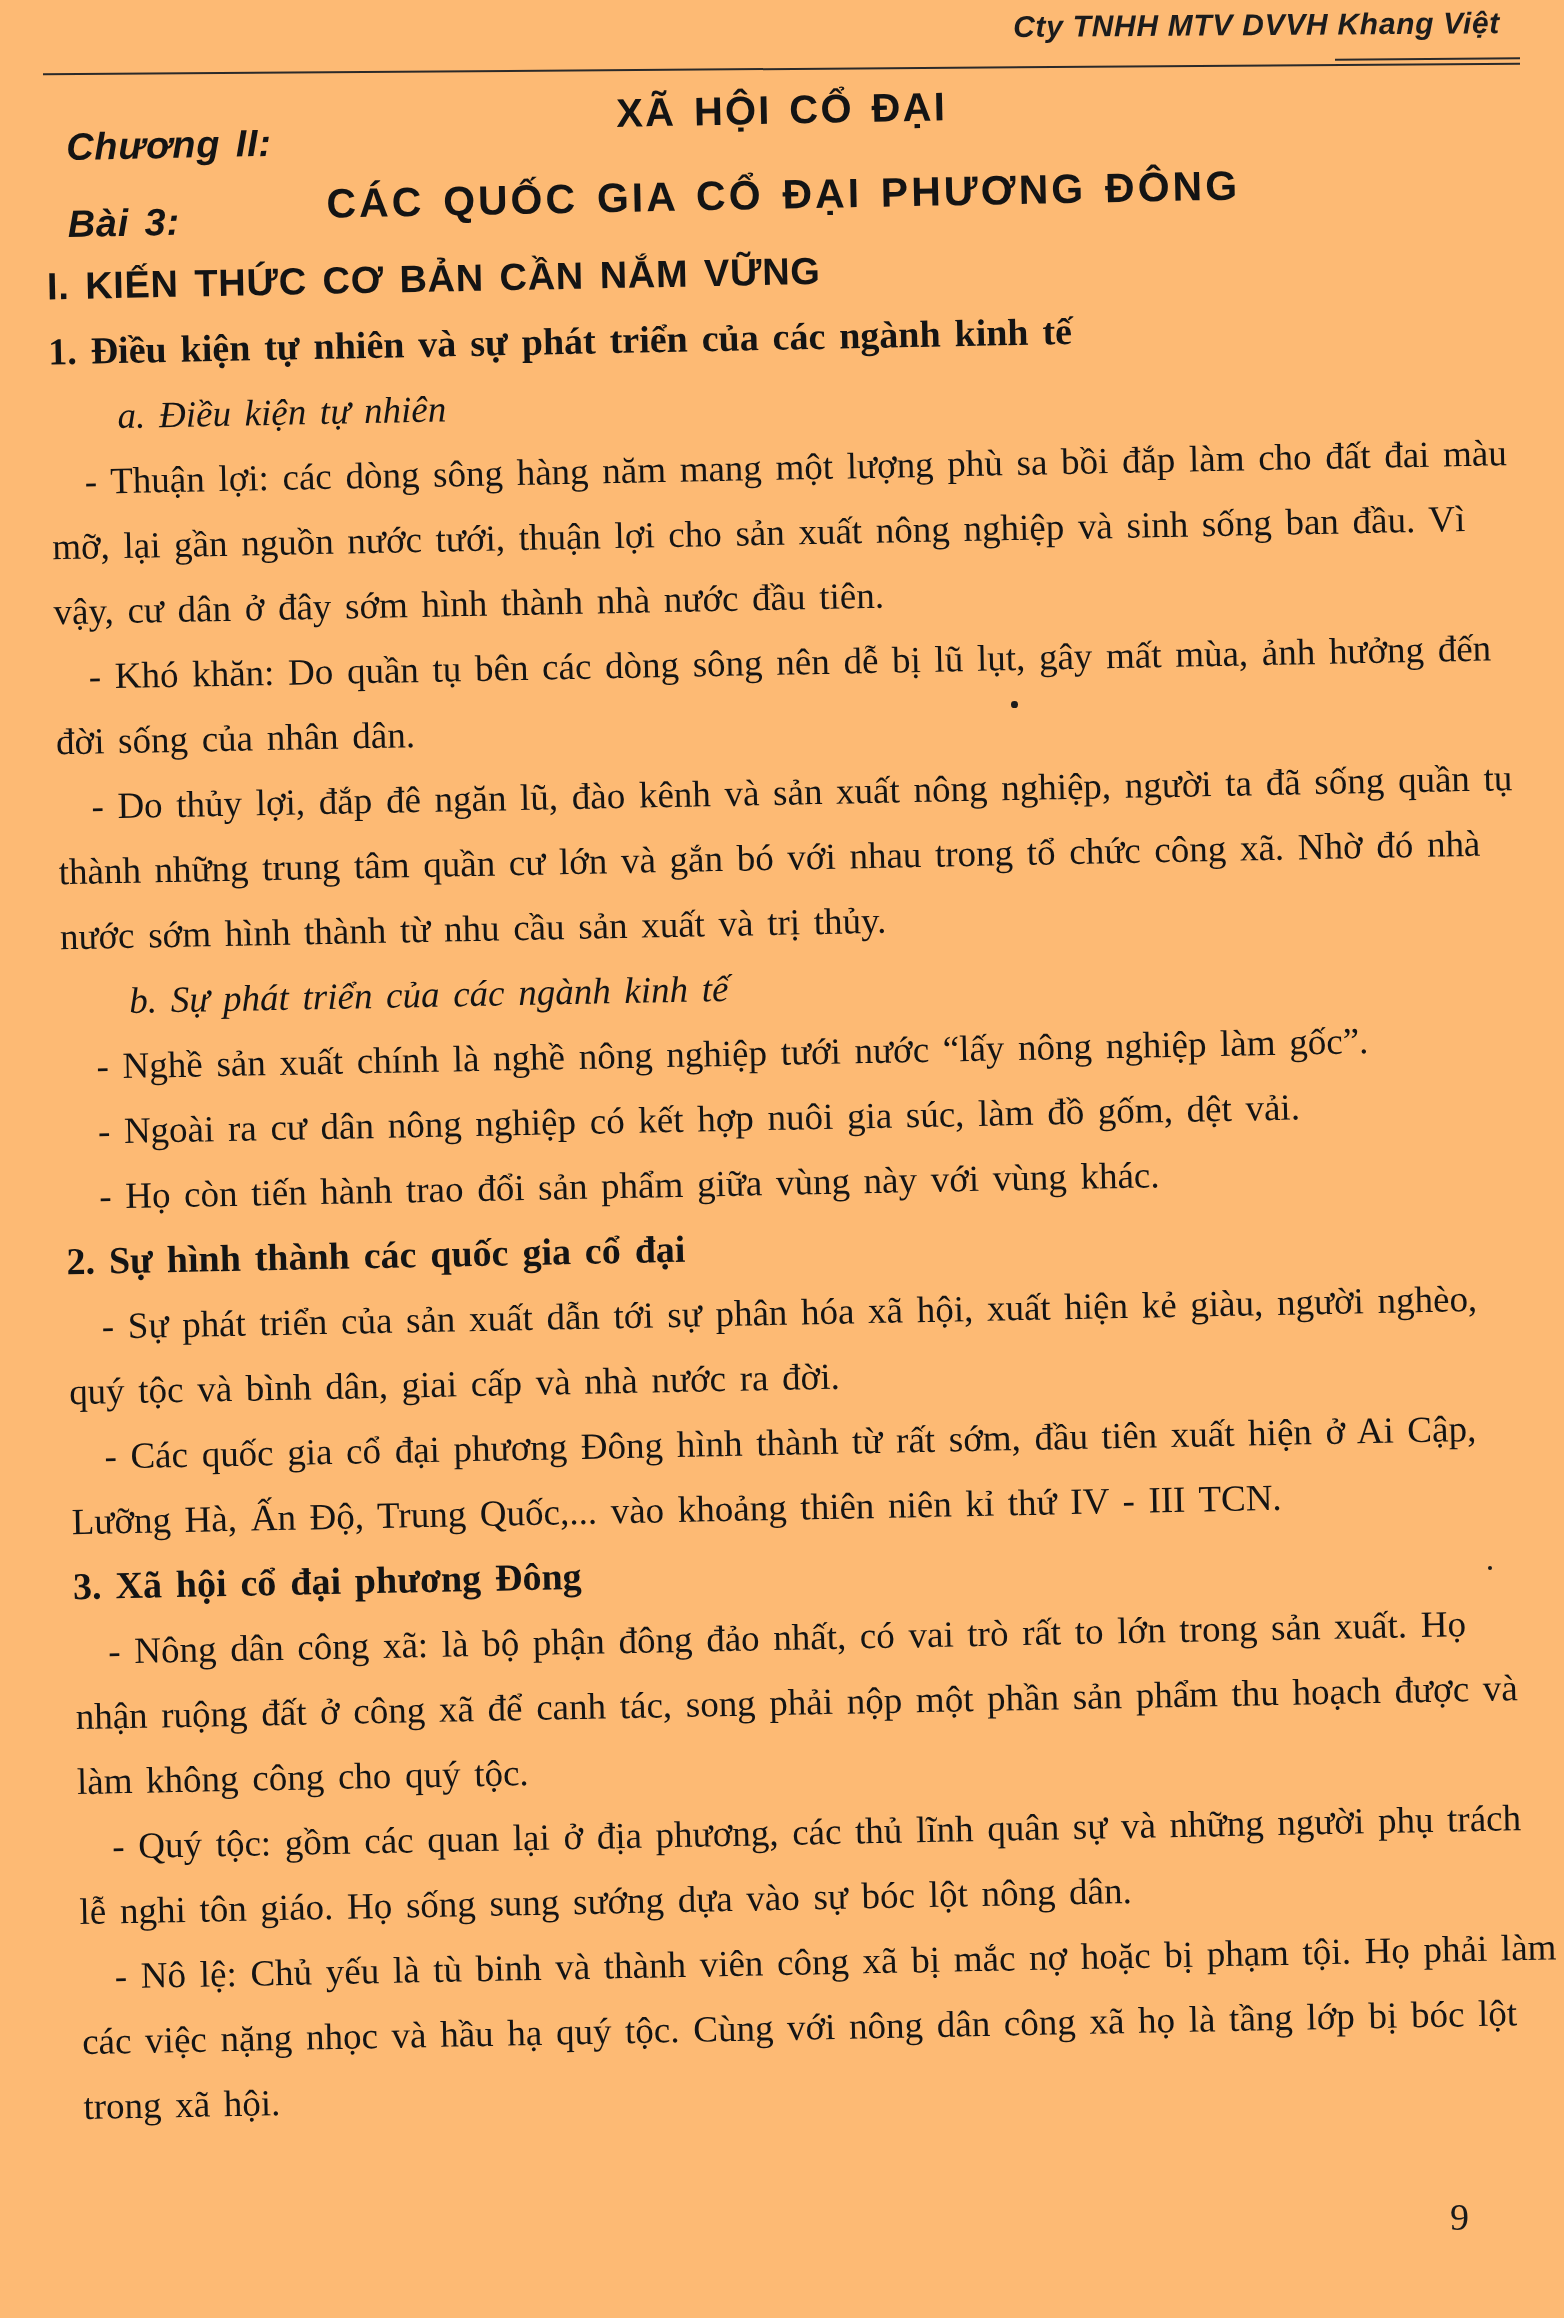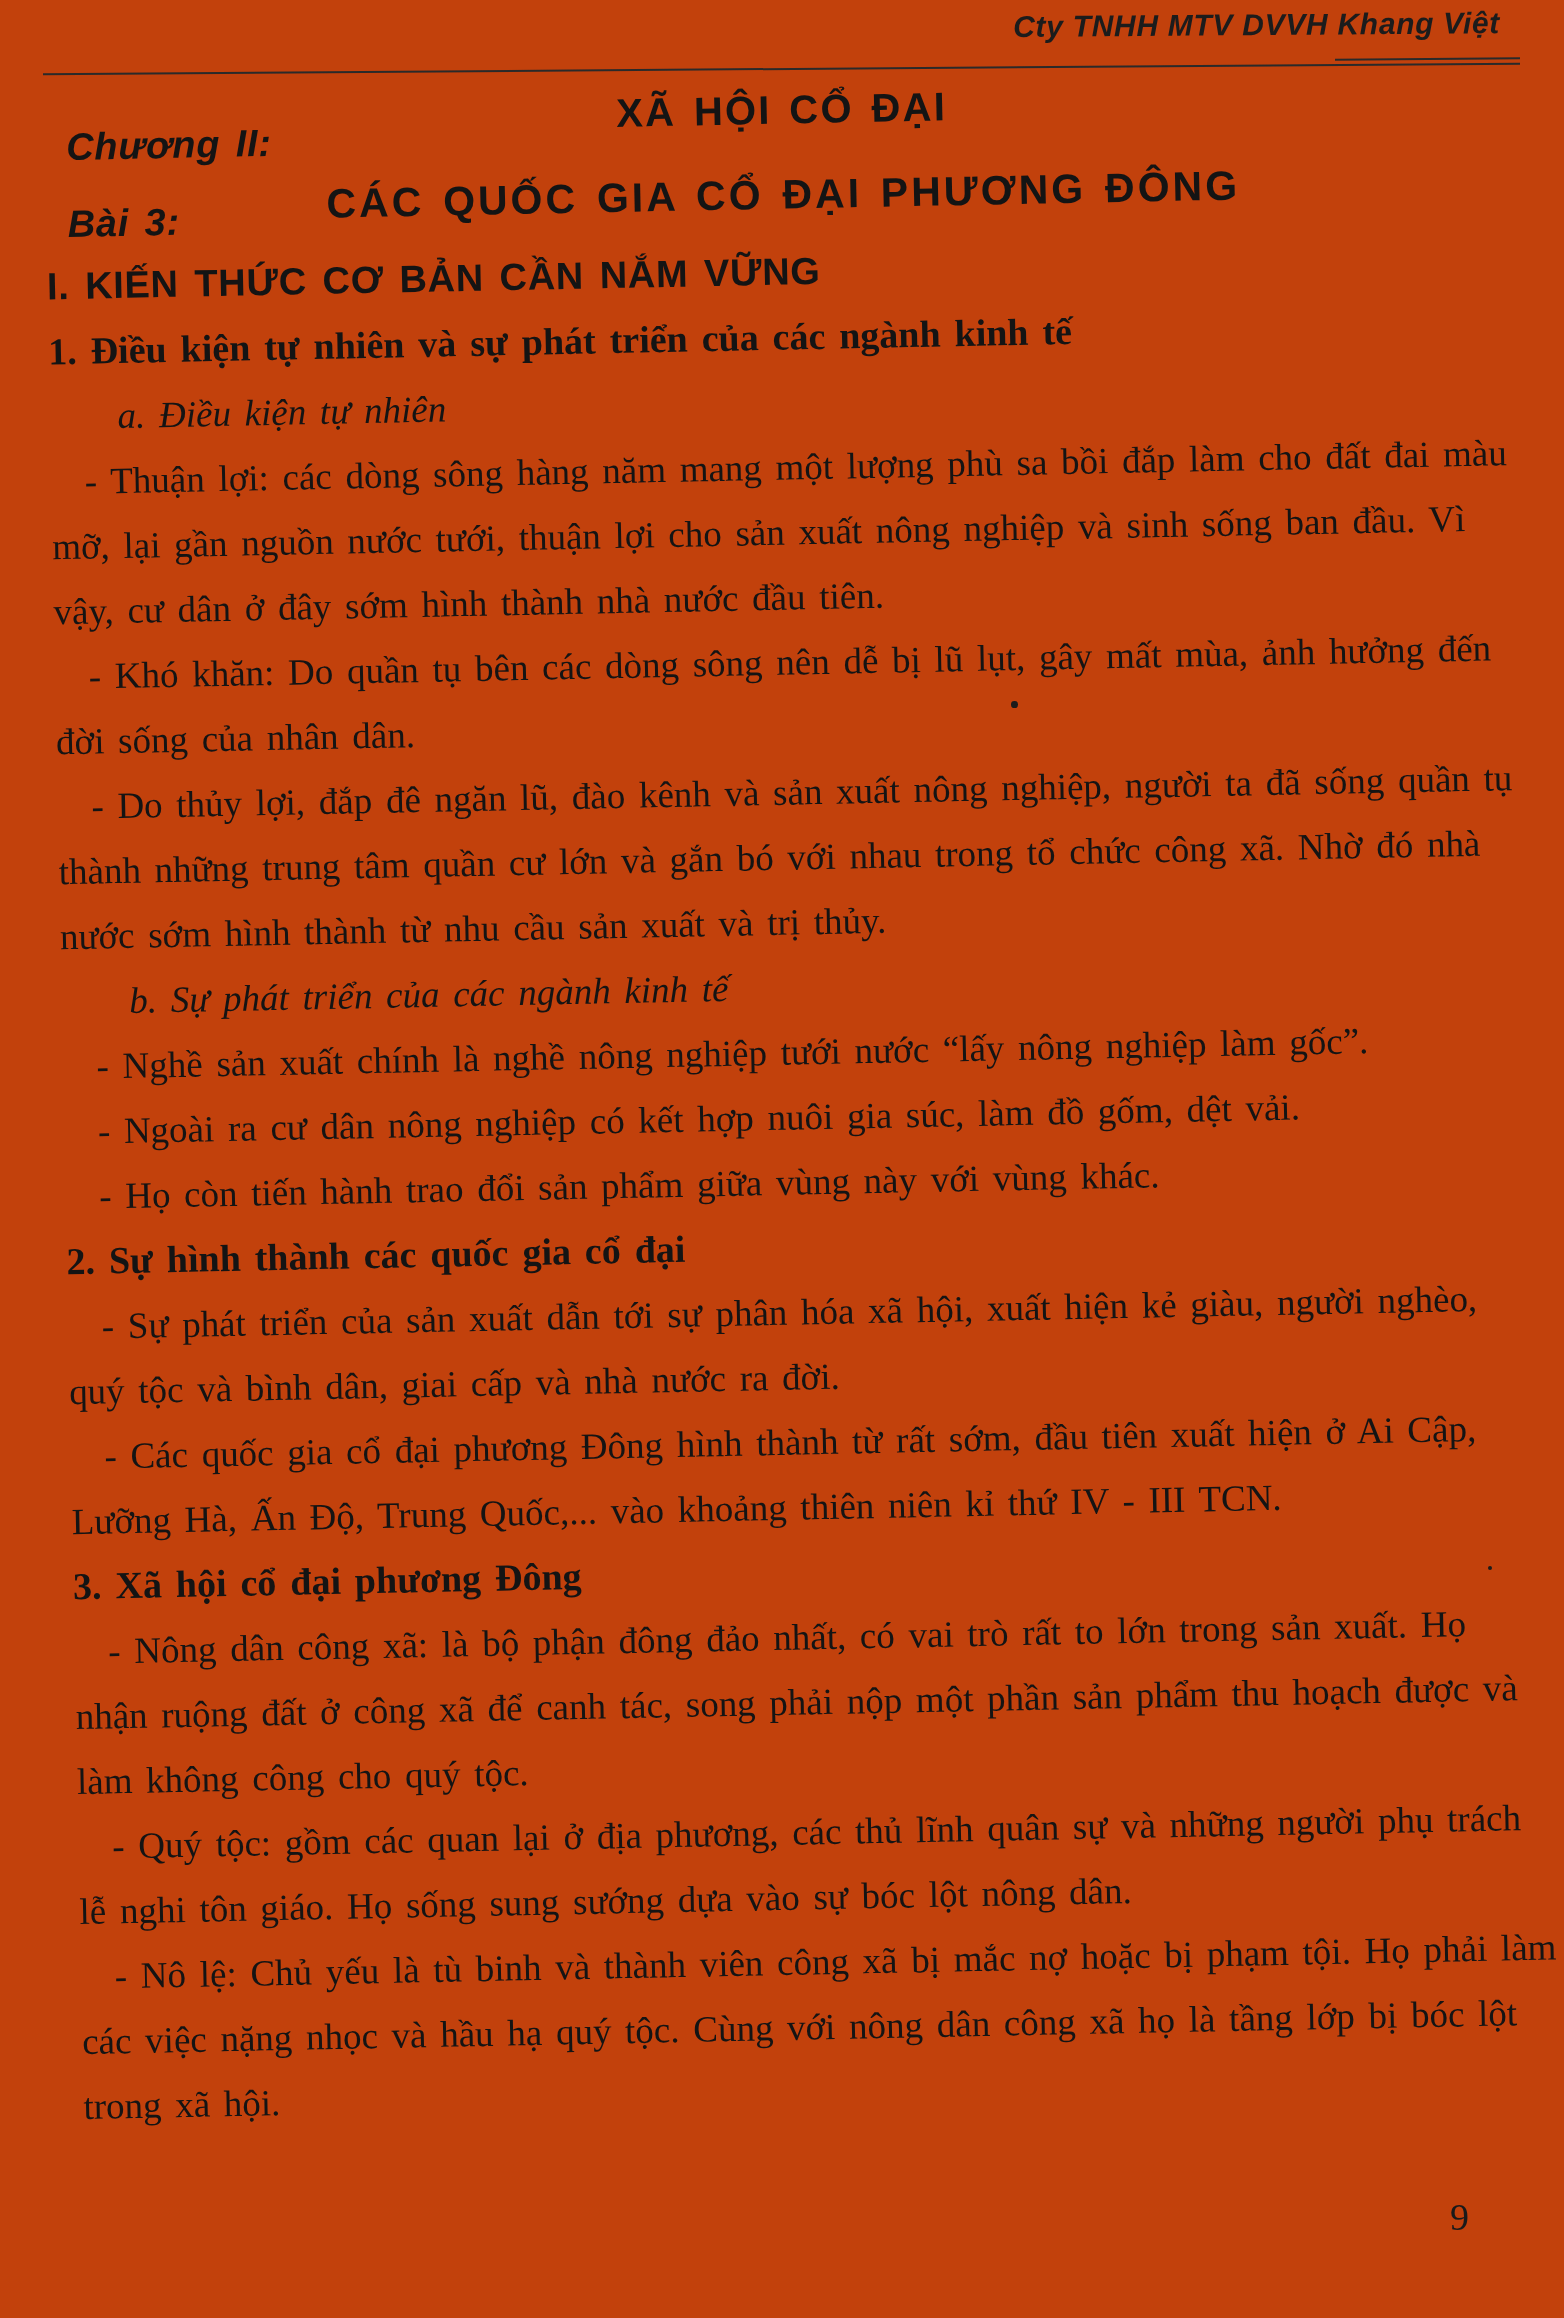--- a/index.html
+++ b/index.html
@@ -6,21 +6,21 @@
   html, body { width: 1564px; height: 2319px; }
   body {
     background: #e9e7e2;
     font-family: "Liberation Serif", serif;
     color: #141414;
   }
   .page {
     position: relative;
     width: 1564px;
     height: 2319px;
-    background: #c2410c;
+    background: #fdba74;
     overflow: hidden;
   }
   
   .scan-header {
     position: absolute;
     top: 12px;
     left: 0;
     right: 64px;
     text-align: right;
     font-family: "Liberation Sans", sans-serif;

